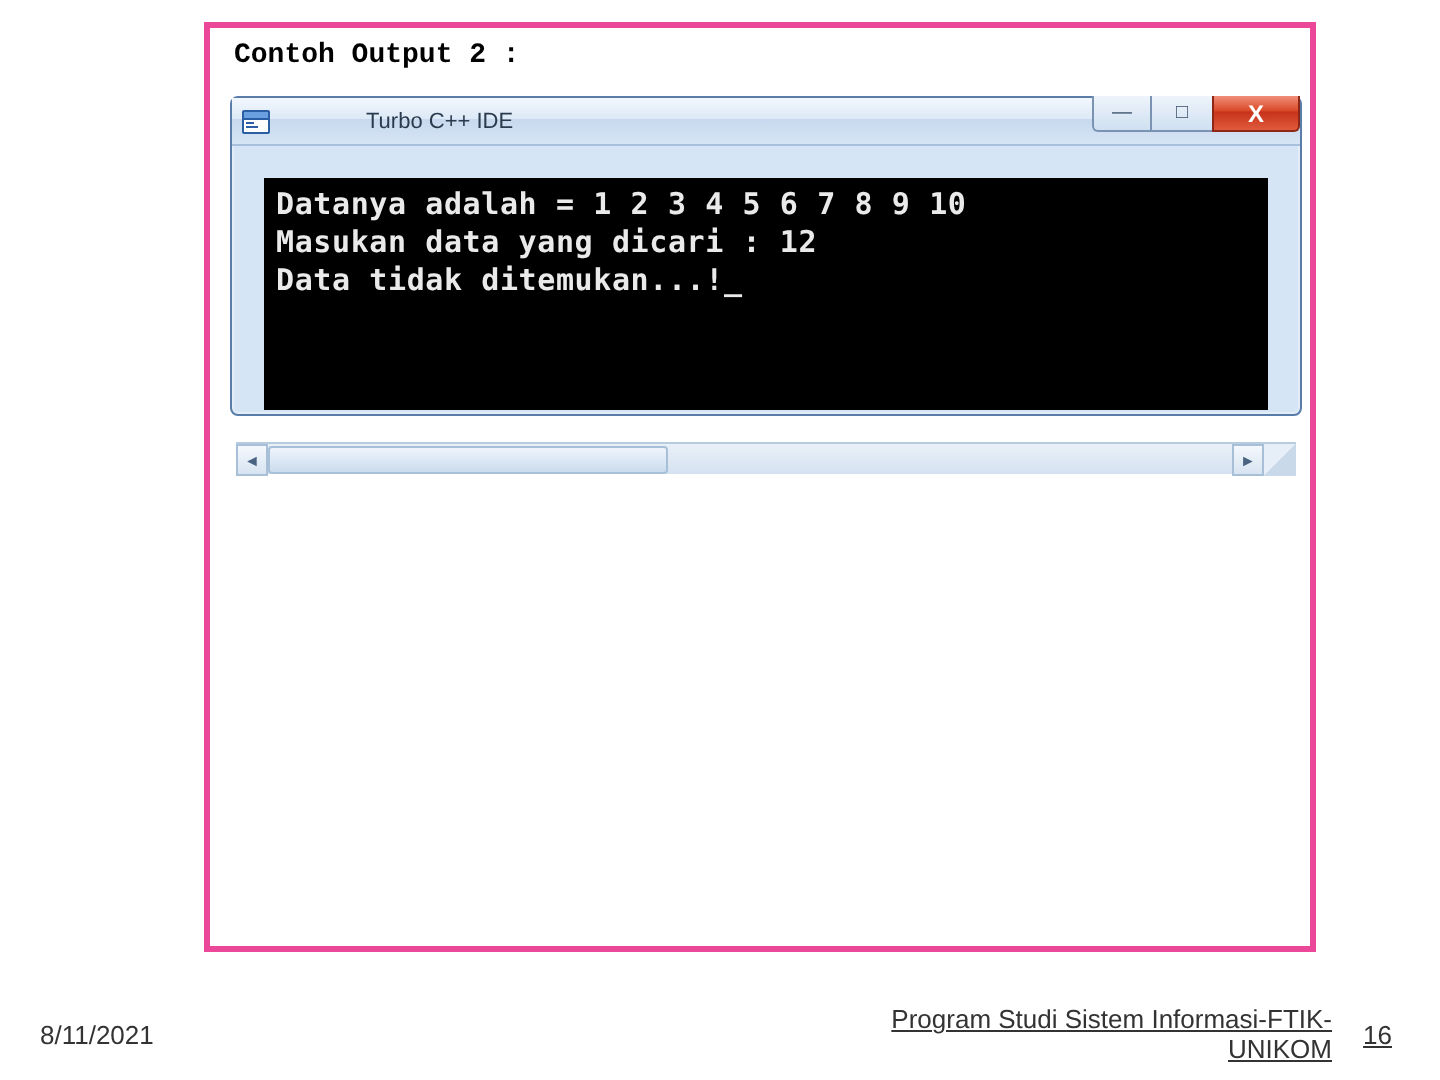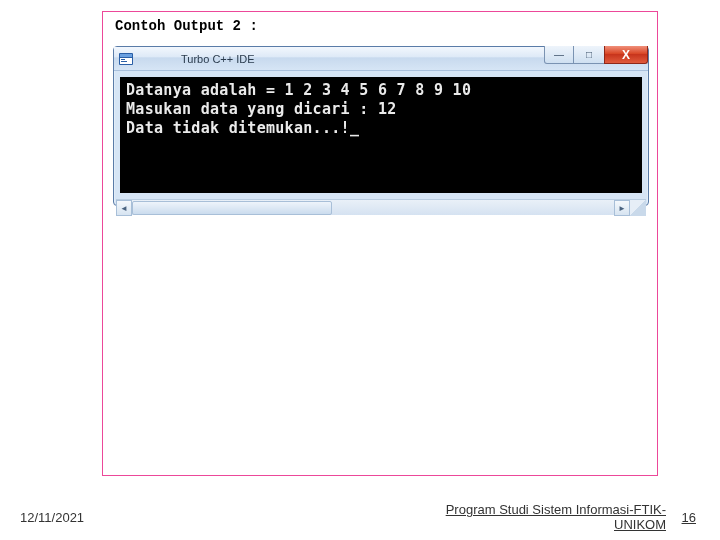--- a/index.html
+++ b/index.html
@@ -9,21 +9,21 @@
     background: #fff;
     font-family: Arial, sans-serif;
     position: relative;
   }
   .slide-area {
     position: absolute;
     left: 102px;
     top: 11px;
     width: 556px;
     height: 465px;
-    border: 1px solid #ec4899;
+    border: 3px solid #ec4899;
     background: #fff;
   }
   .heading {
     position: absolute;
     left: 12px;
     top: 6px;
     font-family: "Courier New", monospace;
     font-weight: bold;
     font-size: 14px;
     color: #000;
@@ -96,21 +96,21 @@
     font-weight: bold;
     font-size: 12px;
   }
   .console {
     background: #000;
     color: #eaeaea;
     font-family: "Lucida Console", "Consolas", monospace;
     font-size: 15px;
     font-weight: bold;
     padding: 4px 6px;
-    margin: 6px;
+    margin: 16px;
     height: 116px;
     line-height: 1.25;
     white-space: pre;
     overflow: hidden;
     letter-spacing: 0.3px;
   }
   .cursor {
     display: inline-block;
   }
   .scroll-area {
@@ -206,19 +206,19 @@
     <div class="scroll-area">
       <div class="sb-btn sb-left">◄</div>
       <div class="sb-thumb"></div>
       <div class="sb-btn sb-right">►</div>
       <div class="sb-corner"></div>
     </div>
   </div>
 </div>
 
 <div class="footer">
-  <div class="footer-date">12/11/2021</div>
+  <div class="footer-date">8/11/2021</div>
   <div class="footer-center">
     <span>Program Studi Sistem Informasi-FTIK-</span><br>
     <span>UNIKOM</span>
   </div>
   <div class="footer-page">16</div>
 </div>
 
 </body></html>

